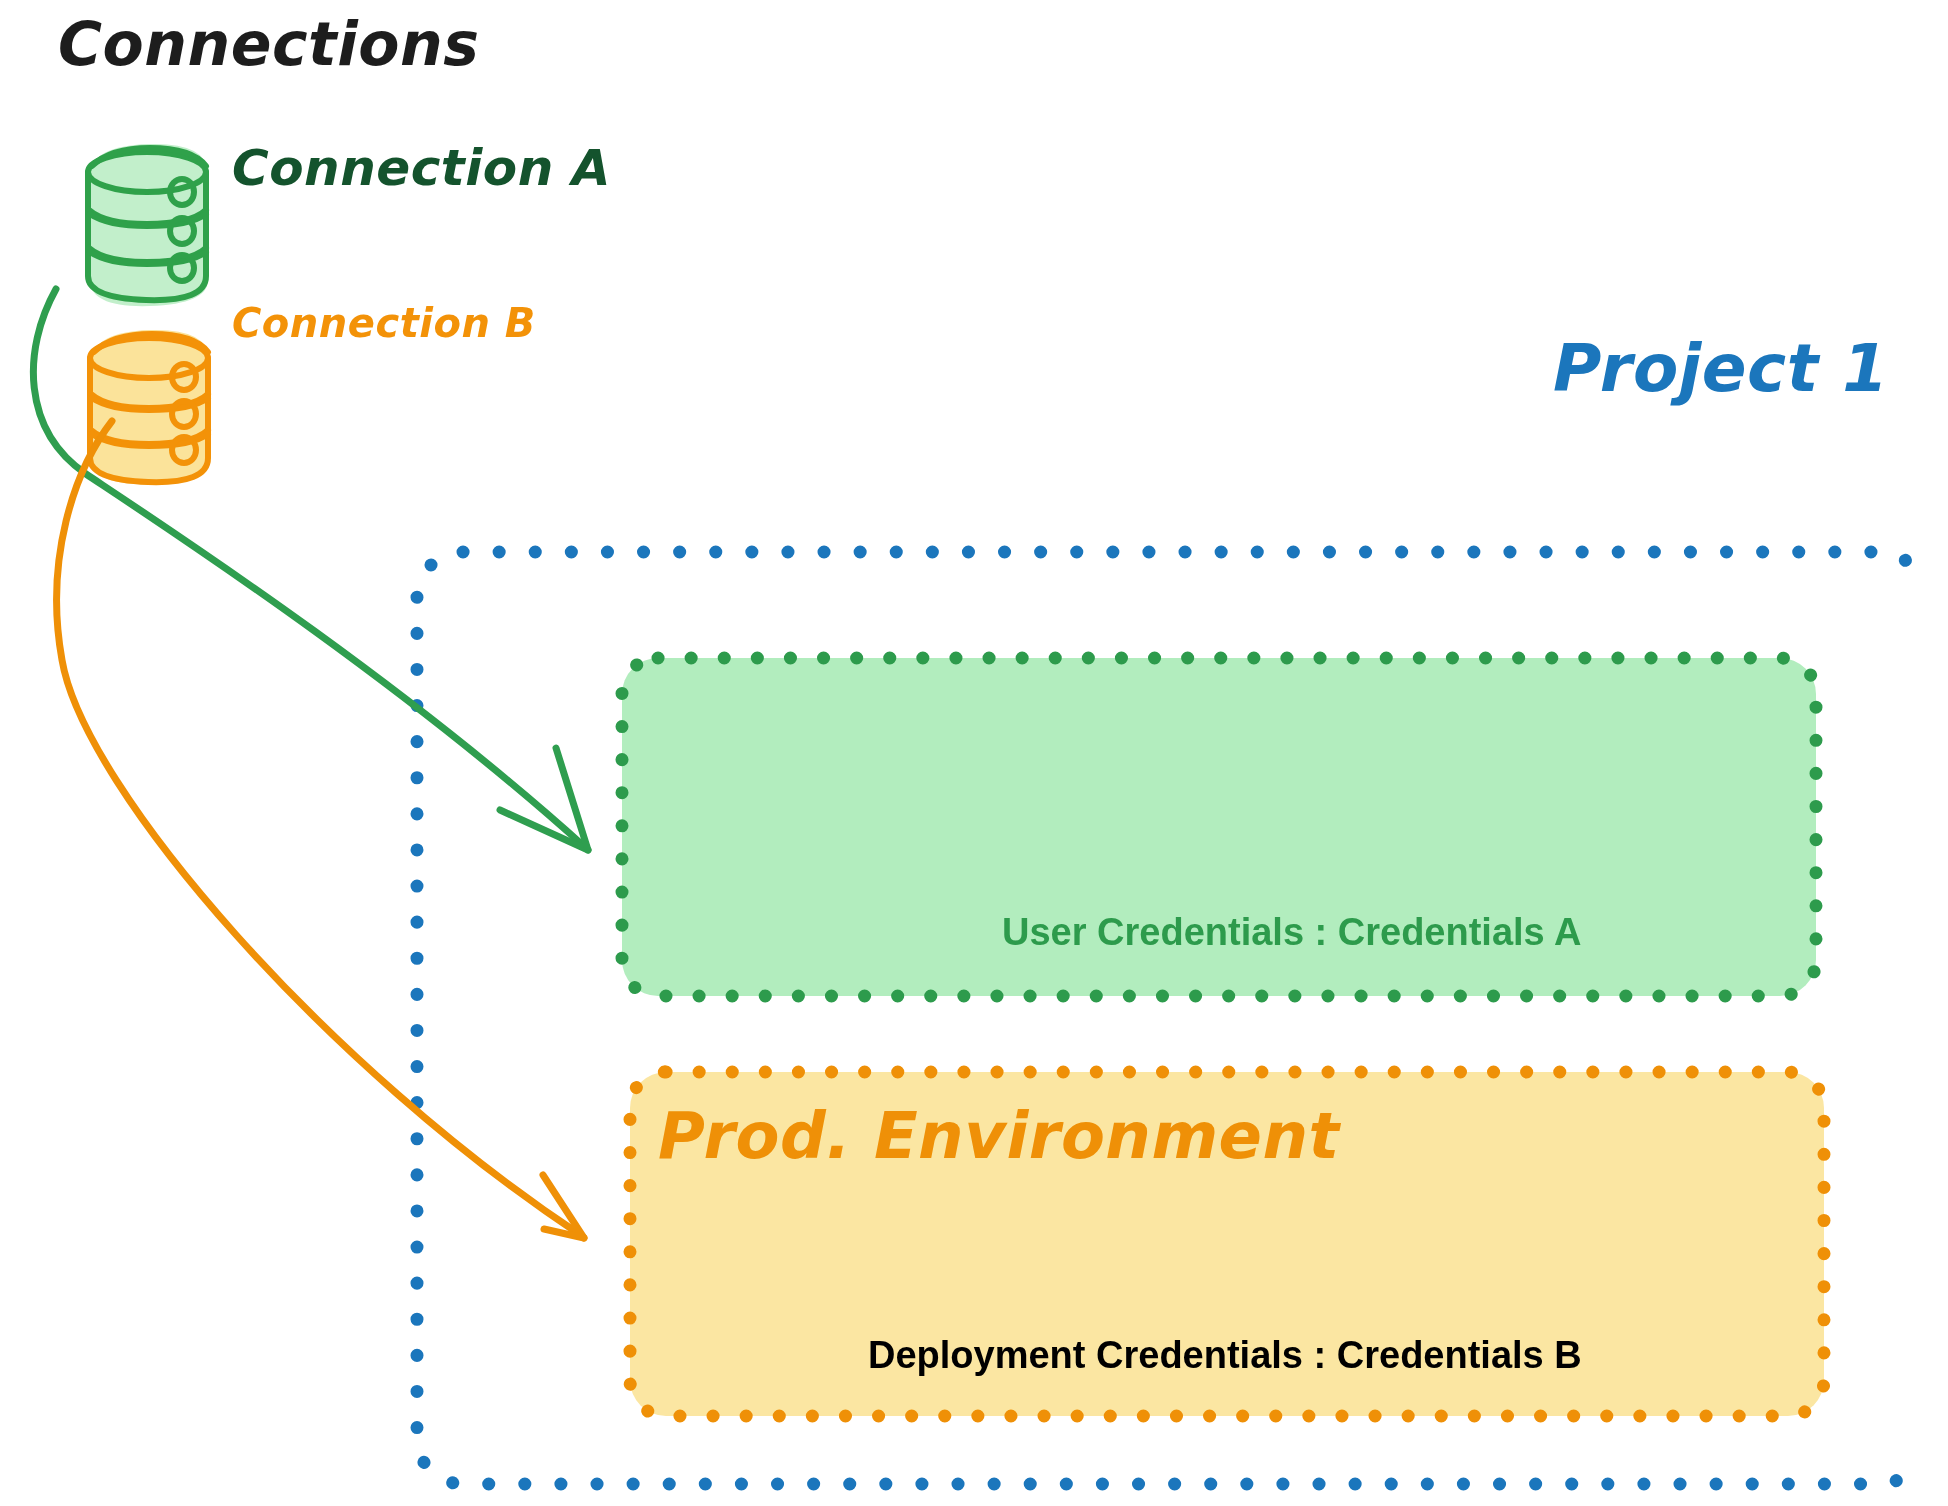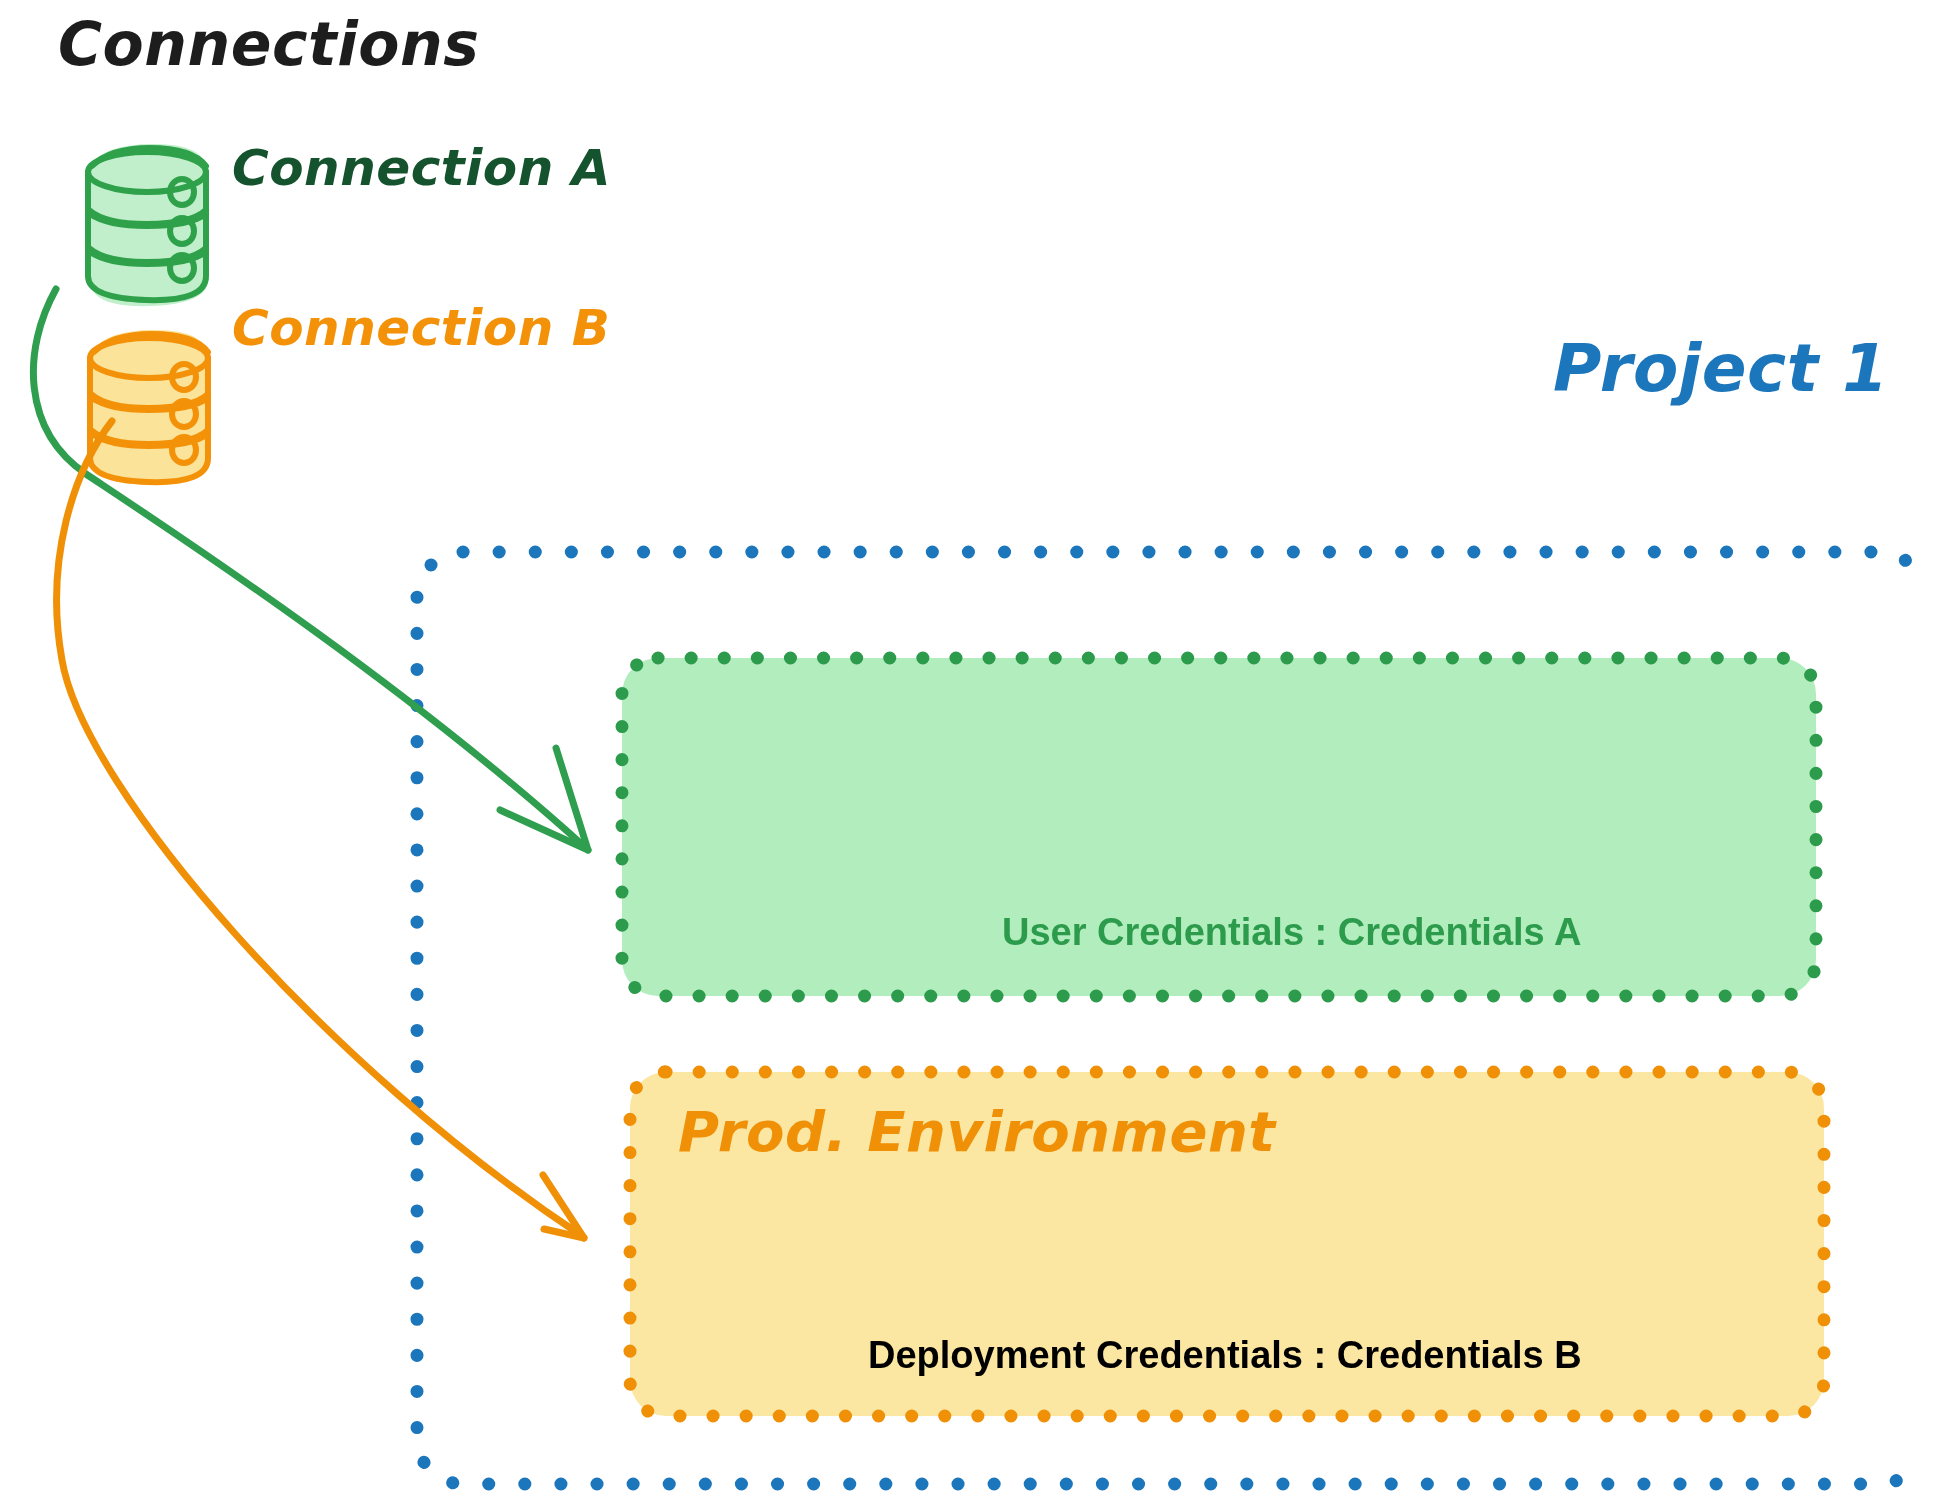--- a/index.html
+++ b/index.html
@@ -50,40 +50,40 @@
   }
   #conn-a-label {
     left: 232px;
     top: 143px;
     font-size: 50px;
     color: #14532d;
   }
   #conn-b-label {
     left: 232px;
     top: 303px;
-    font-size: 50px;
+    font-size: 40px;
     color: #f39208;
   }
   #project-label {
     left: 1534px;
     top: 336px;
     font-size: 66px;
     color: #1b76bc;
     margin-left: 19px;
   }
   #dev-title {
     left: 666px;
     top: 694px;
     font-size: 48px;
     color: #2d9b4c;
   }
   #prod-title {
-    left: 678px;
+    left: 658px;
     top: 1104px;
-    font-size: 56px;
+    font-size: 64px;
     color: #ef9007;
   }
   #dev-cred {
     left: 1002px;
     top: 913px;
     font-size: 38px;
     color: #2d9b4c;
   }
   #prod-cred {
     left: 868px;

